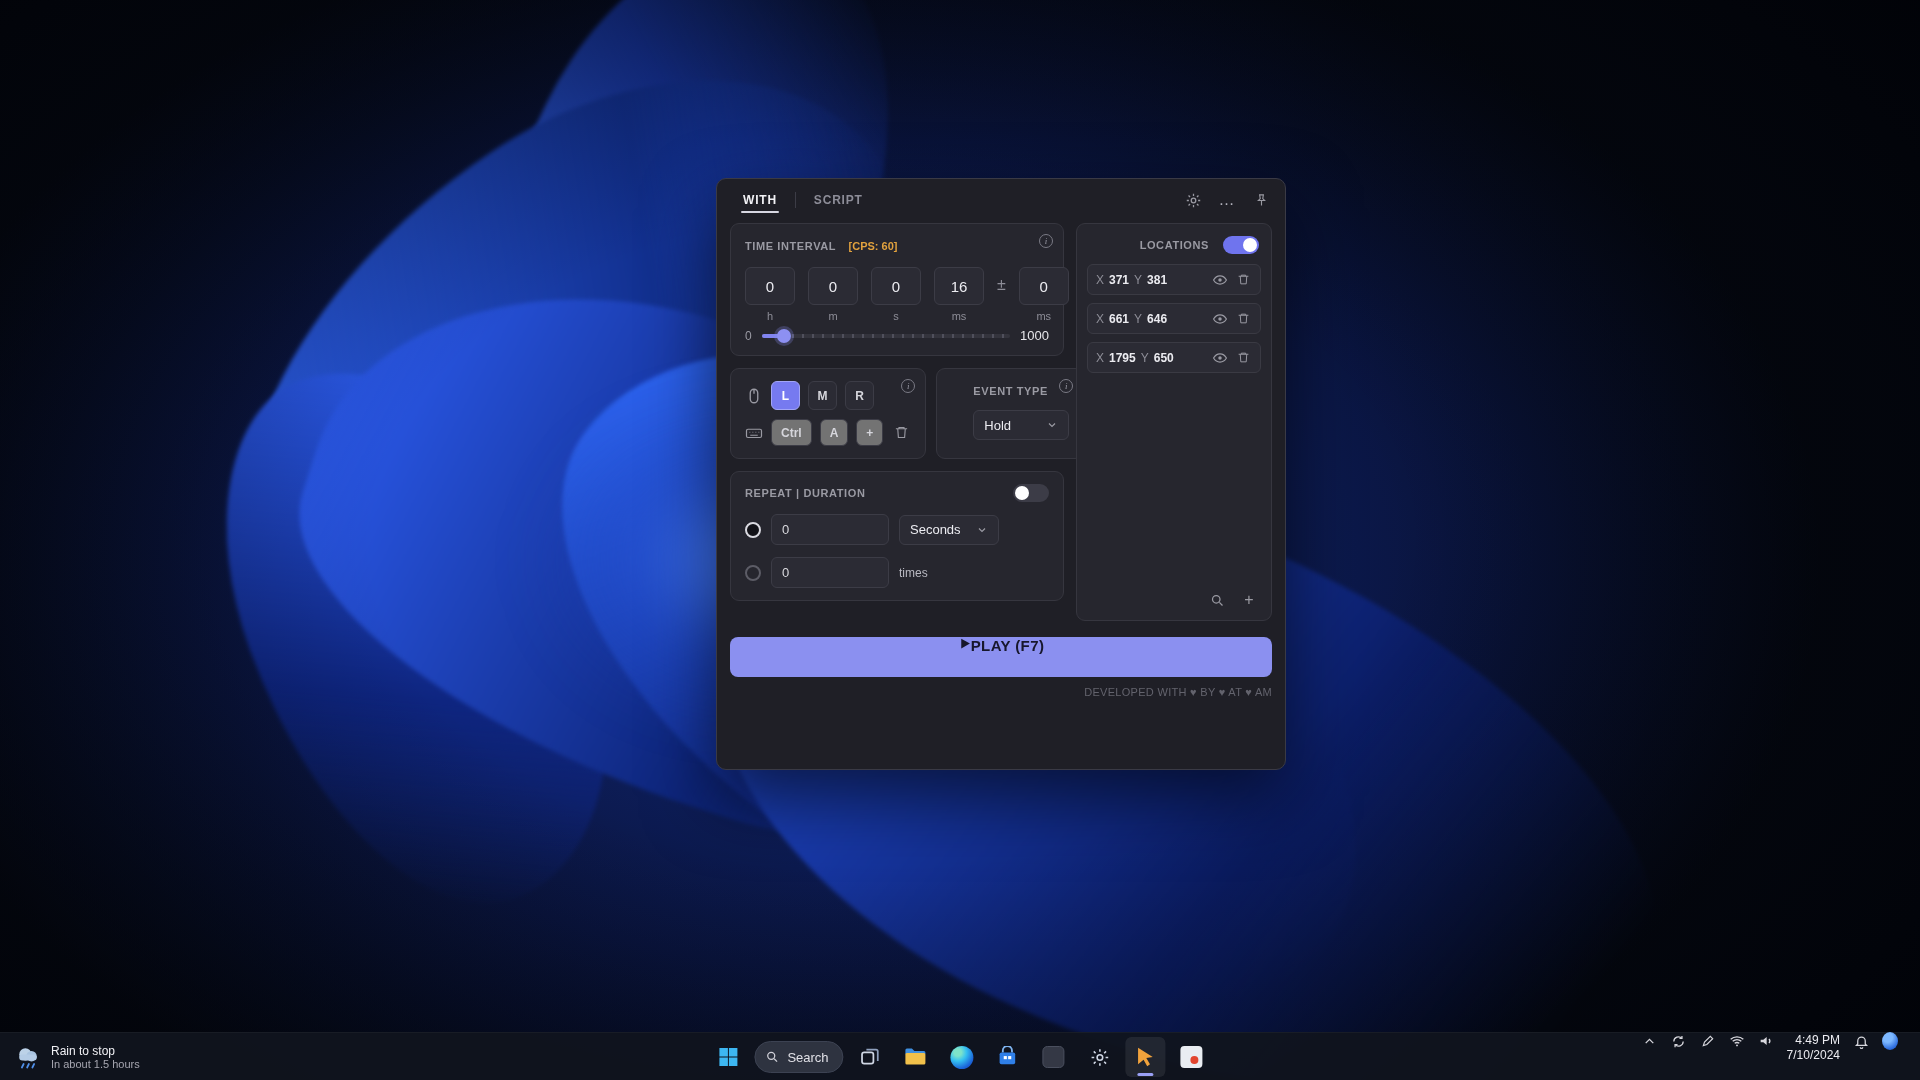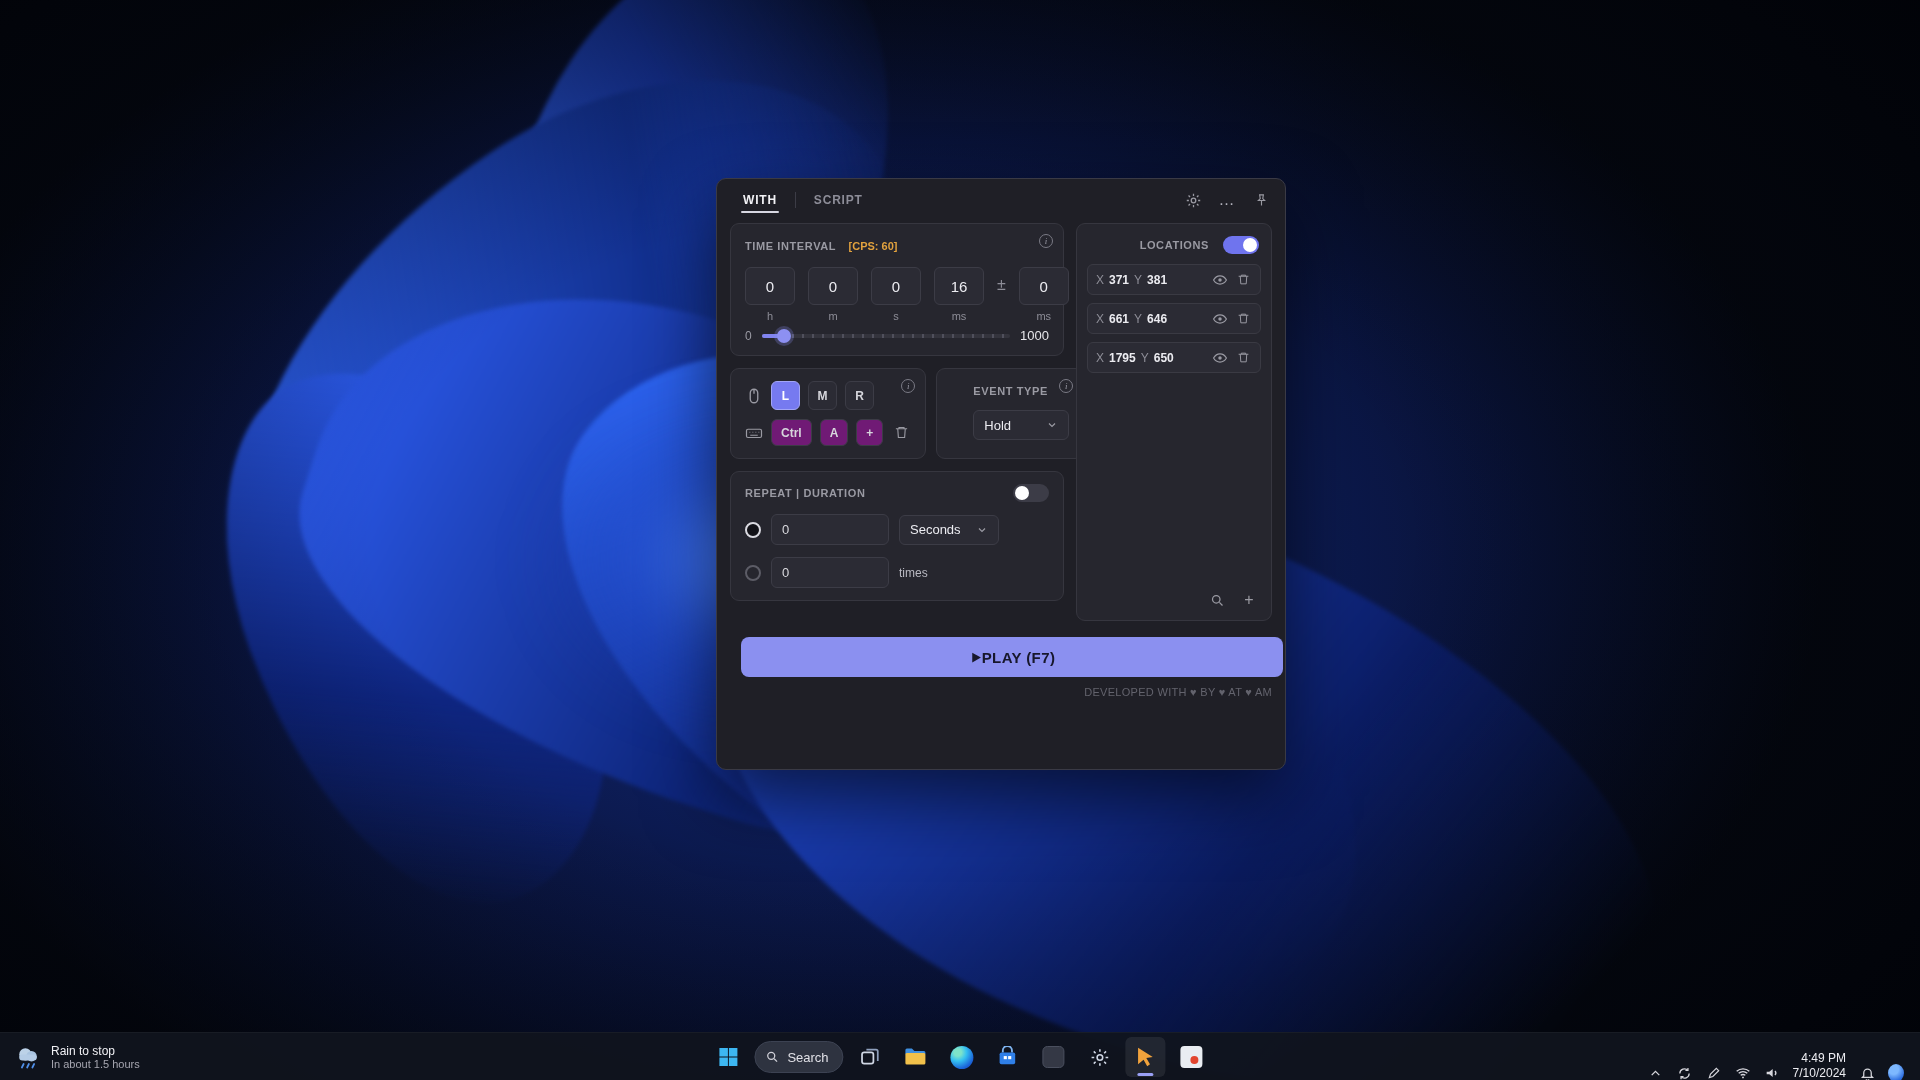--- a/index.html
+++ b/index.html
@@ -92,21 +92,21 @@
   .row2 { display:flex; gap:10px; }
   .mouse-card { width:206px; }
   .event-card { flex:1;padding-left:36px; }
 
   .mbtn-row { display:flex; align-items:center; gap:8px; }
   .mbtn-row + .mbtn-row { margin-top:9px; }
   .dev-ic { width:18px; height:18px; color:#9a9aa3; flex:none; }
   .sq-btn { width:29px; height:29px; border-radius:6px; background:#2b2b34; border:1px solid #3c3c46;
     color:#d6d6dc; font-size:12px; font-weight:bold; display:flex; align-items:center; justify-content:center; }
   .sq-btn.active { background:#767af0; border-color:#a2a5f7; color:#fff; }
-  .chip { height:27px; padding:0 9px; border-radius:6px; background:#701a75; border:1px solid #3c3c46;
+  .chip { height:27px; padding:0 9px; border-radius:6px; background:#737373; border:1px solid #3c3c46;
     color:#d6d6dc; font-size:12px; font-weight:bold; display:flex; align-items:center; justify-content:center; }
   .ghost-ic { background:none; border:none; color:#9a9aa3; width:20px; height:20px; padding:0;
     display:flex; align-items:center; justify-content:center; }
 
   .dropdown { margin-top:11px; height:30px; padding:0 10px; background:#2b2b34; border:1px solid #3c3c46;
     border-radius:6px; display:flex; align-items:center; justify-content:space-between; gap:8px;
     color:#ececf1; font-size:13px; width:96px; }
   .chev { width:12px; height:12px; color:#9a9aa3; flex:none; }
 
   .repeat-head { display:flex; align-items:center; justify-content:space-between; }
@@ -131,43 +131,43 @@
   .loc-rows { margin-top:10px; display:flex; flex-direction:column; gap:8px; }
   .loc-row { height:31px; background:#2b2b34; border:1px solid #3a3a43; border-radius:6px;
     display:flex; align-items:center; gap:5px; padding:0 8px; font-size:12px; }
   .axis { color:#8d8d97; }
   .coord { color:#ececf1; font-weight:bold; }
   .loc-row .ghost-ic { width:18px; height:18px; }
   .loc-row .eye-btn { margin-left:auto; }
   .loc-foot { margin-top:auto; display:flex; justify-content:flex-end; gap:12px; padding:0 2px; }
 
   .play-btn { margin-top:16px; width:100%; height:40px; border:none; border-radius:8px; background:#8b90f0;
-    color:#17172c; font-size:15px; font-weight:bold; letter-spacing:.4px; display:flex; align-items:center;
-    justify-content:center; gap:0; font-family:inherit;margin-left:11px; }
+    color:#17172c; font-size:15px; font-weight:bold; letter-spacing:.4px; display:flex; 
+    justify-content:center; gap:0; font-family:inherit; }
   .play-tri { width:13px; height:13px; }
   .dev-footer { margin-top:9px; text-align:right; font-size:11px; color:#63636d; letter-spacing:.3px; }
 
   
   .taskbar { position:absolute; left:0; right:0; bottom:0; height:48px;
     background:rgba(16,20,30,.94); border-top:1px solid rgba(255,255,255,.04);
     display:flex; align-items:center; }
   .weather { position:absolute; left:0; top:0; height:48px; display:flex; align-items:center; gap:9px; padding:0 14px; }
   .weather-txt .wt1 { font-size:12px; color:#f0f0f4; }
   .weather-txt .wt2 { font-size:11px; color:#a6a6b0; }
 
   .tb-center { position:absolute; left:50%; top:0; height:48px; transform:translateX(-50%);
     display:flex; align-items:center; gap:6px; }
   .tb-btn { width:40px; height:40px; border-radius:6px; background:none; border:none;
     display:flex; align-items:center; justify-content:center; position:relative; }
   .tb-btn.active-app { background:rgba(255,255,255,.08); }
   .active-bar { position:absolute; bottom:1px; left:12px; right:12px; height:3px; border-radius:2px; background:#9aa0f5; }
   .search-pill { height:32px; padding:0 14px 0 10px; border-radius:16px; background:#2e3340;
     border:1px solid #3c4252; display:flex; align-items:center; gap:8px; color:#e0e0e6; font-size:13px; }
 
-  .tb-right { position:absolute; right:0; top:0; height:48px; display:flex; align-items:flex-end; gap:13px; padding-right:16px; }
+  .tb-right { position:absolute; right:0; top:0; height:48px; display:flex; align-items:flex-start; gap:13px; padding-right:22px; }
   .tray-ic { width:16px; height:16px; color:#d6d6dc; background:none; border:none; padding:0;
     display:flex; align-items:center; justify-content:center; }
   .clock { text-align:right; font-size:12px; color:#ececf1; line-height:15px; background:none; border:none; font-family:inherit; }
 
   .edge-ic { width:23px; height:23px; border-radius:50%;
     background:radial-gradient(circle at 32% 28%, #7ee3c9 0 16%, #35c1f1 38%, #1b63d8 72%, #123f9e 100%); }
   .dark-app-ic { width:22px; height:22px; border-radius:5px; background:#343845; border:1px solid #4a4f5e; }
   .rec-ic { width:22px; height:22px; border-radius:4px; background:#e9edf2; position:relative; }
   .rec-dot { position:absolute; right:4px; bottom:4px; width:8px; height:8px; border-radius:50%; background:#e2452f; }
   .tray-app-ic { width:18px; height:18px; border-radius:50%;

